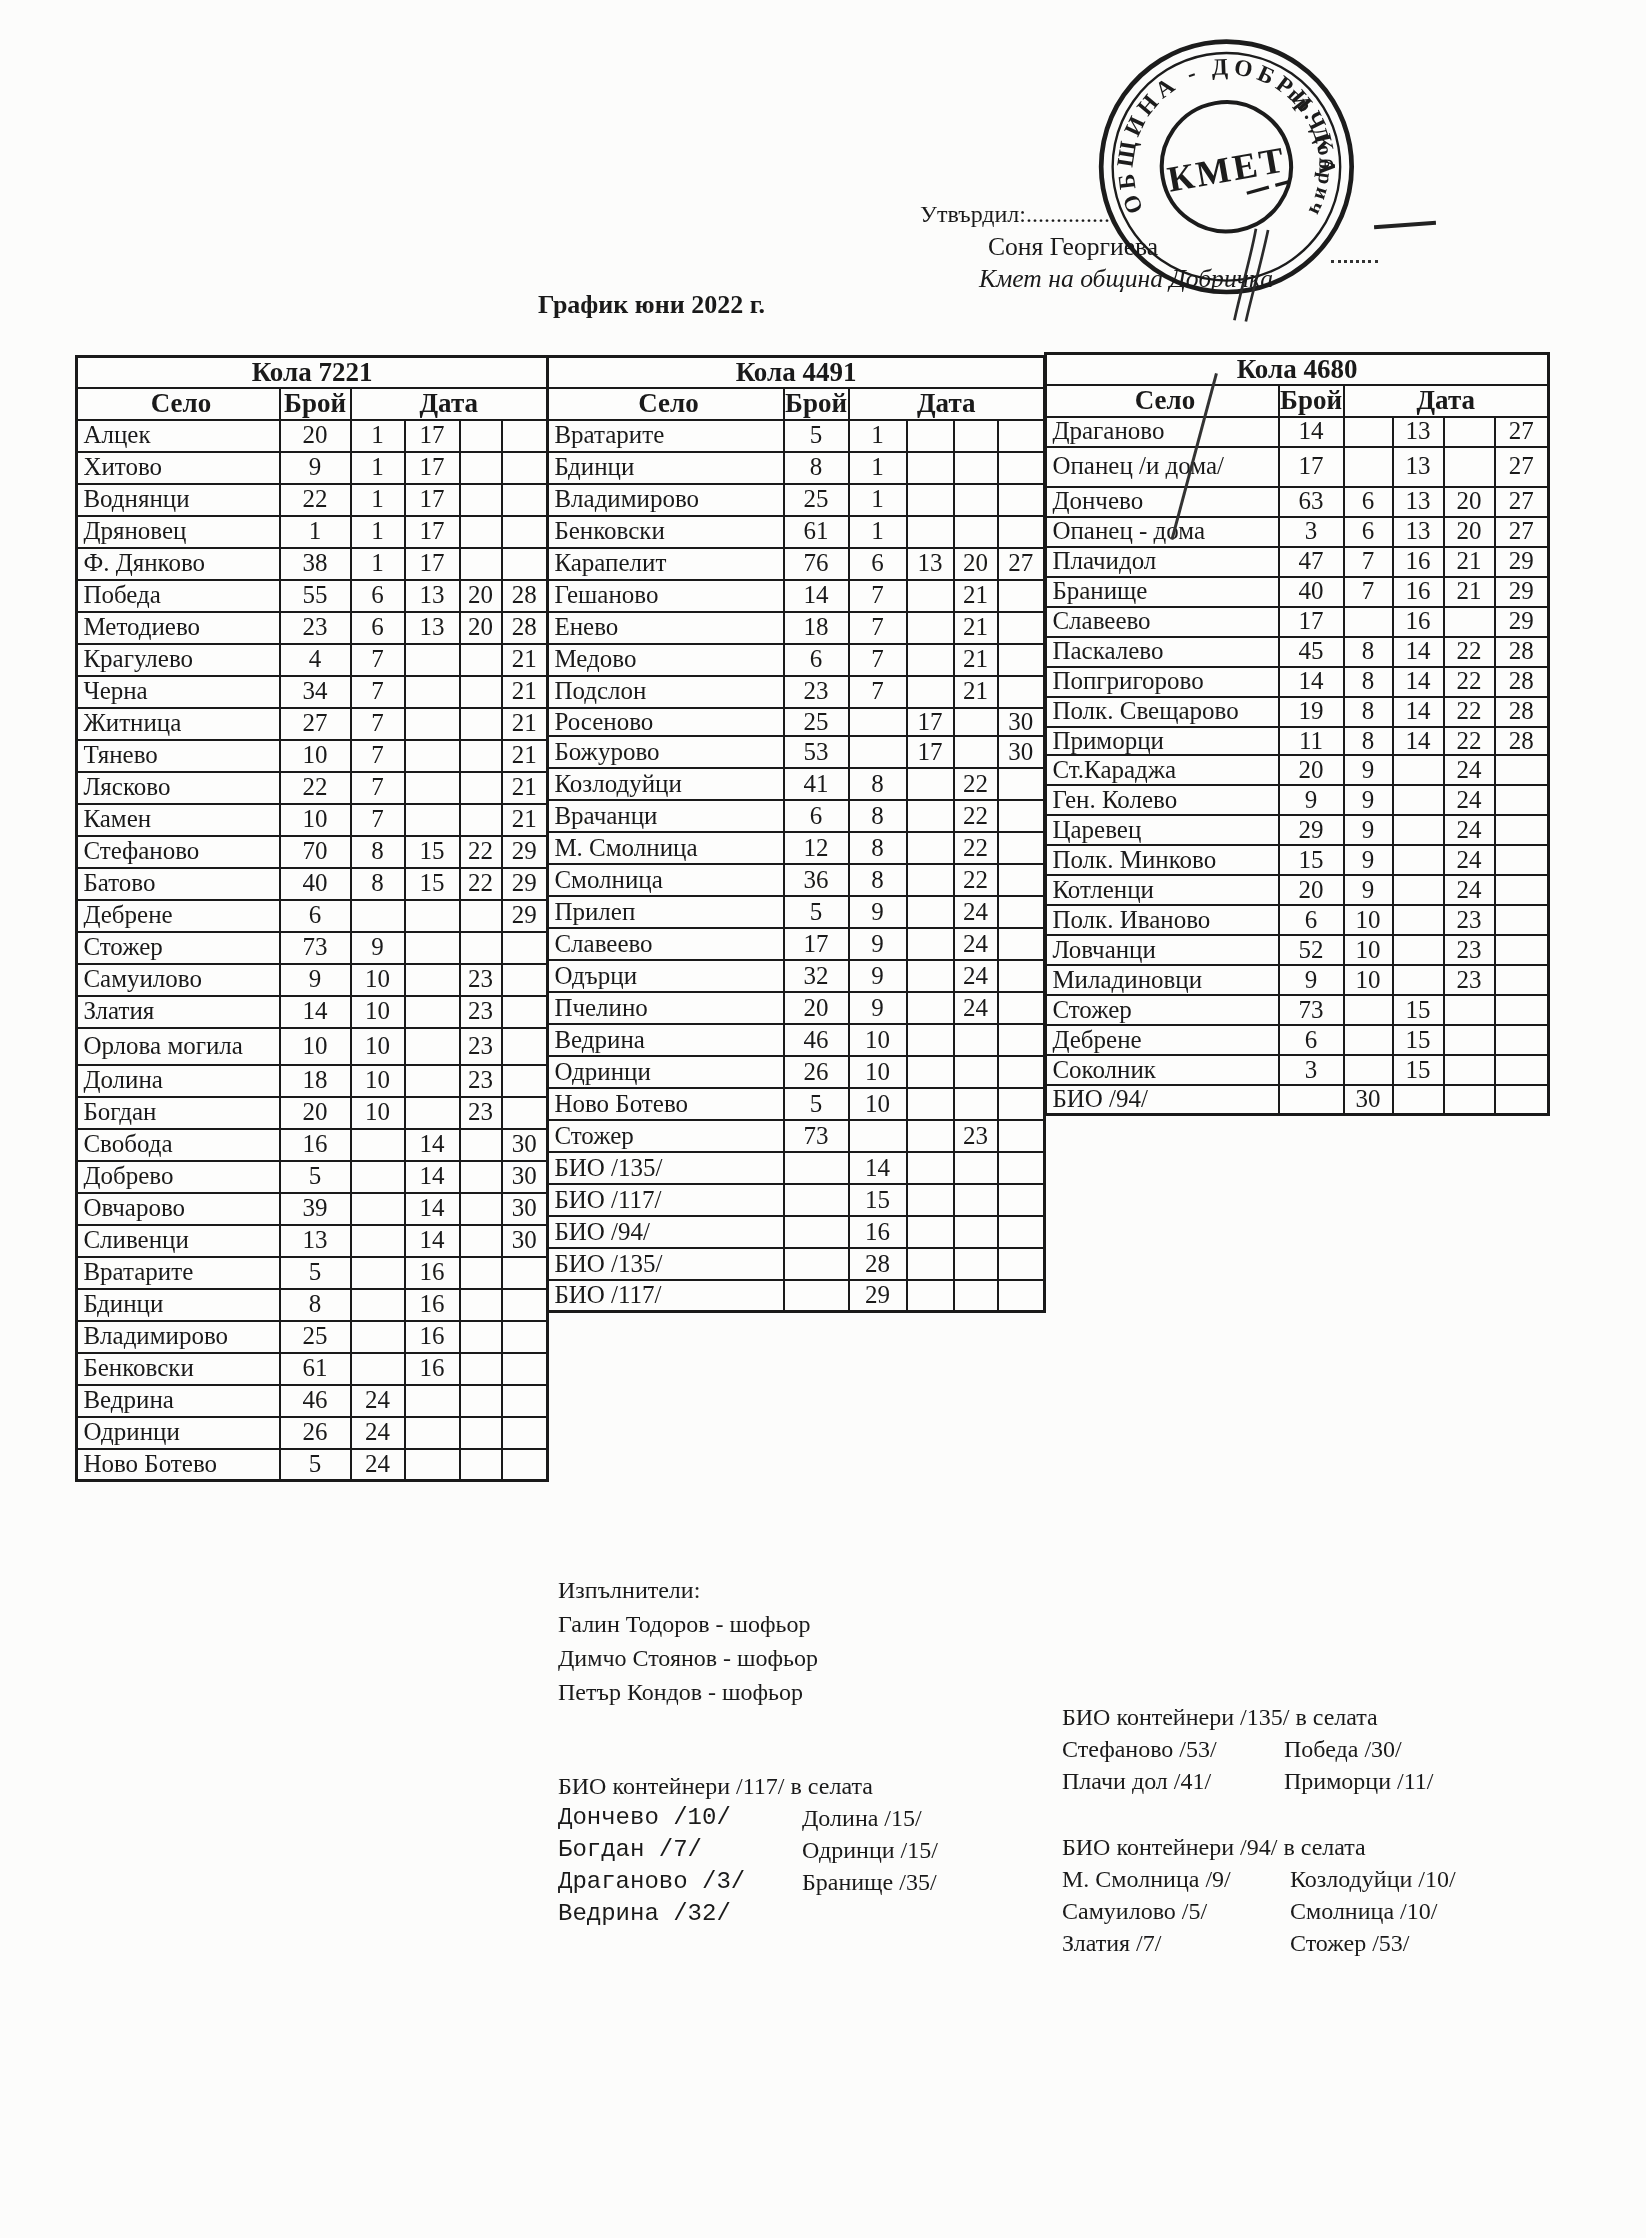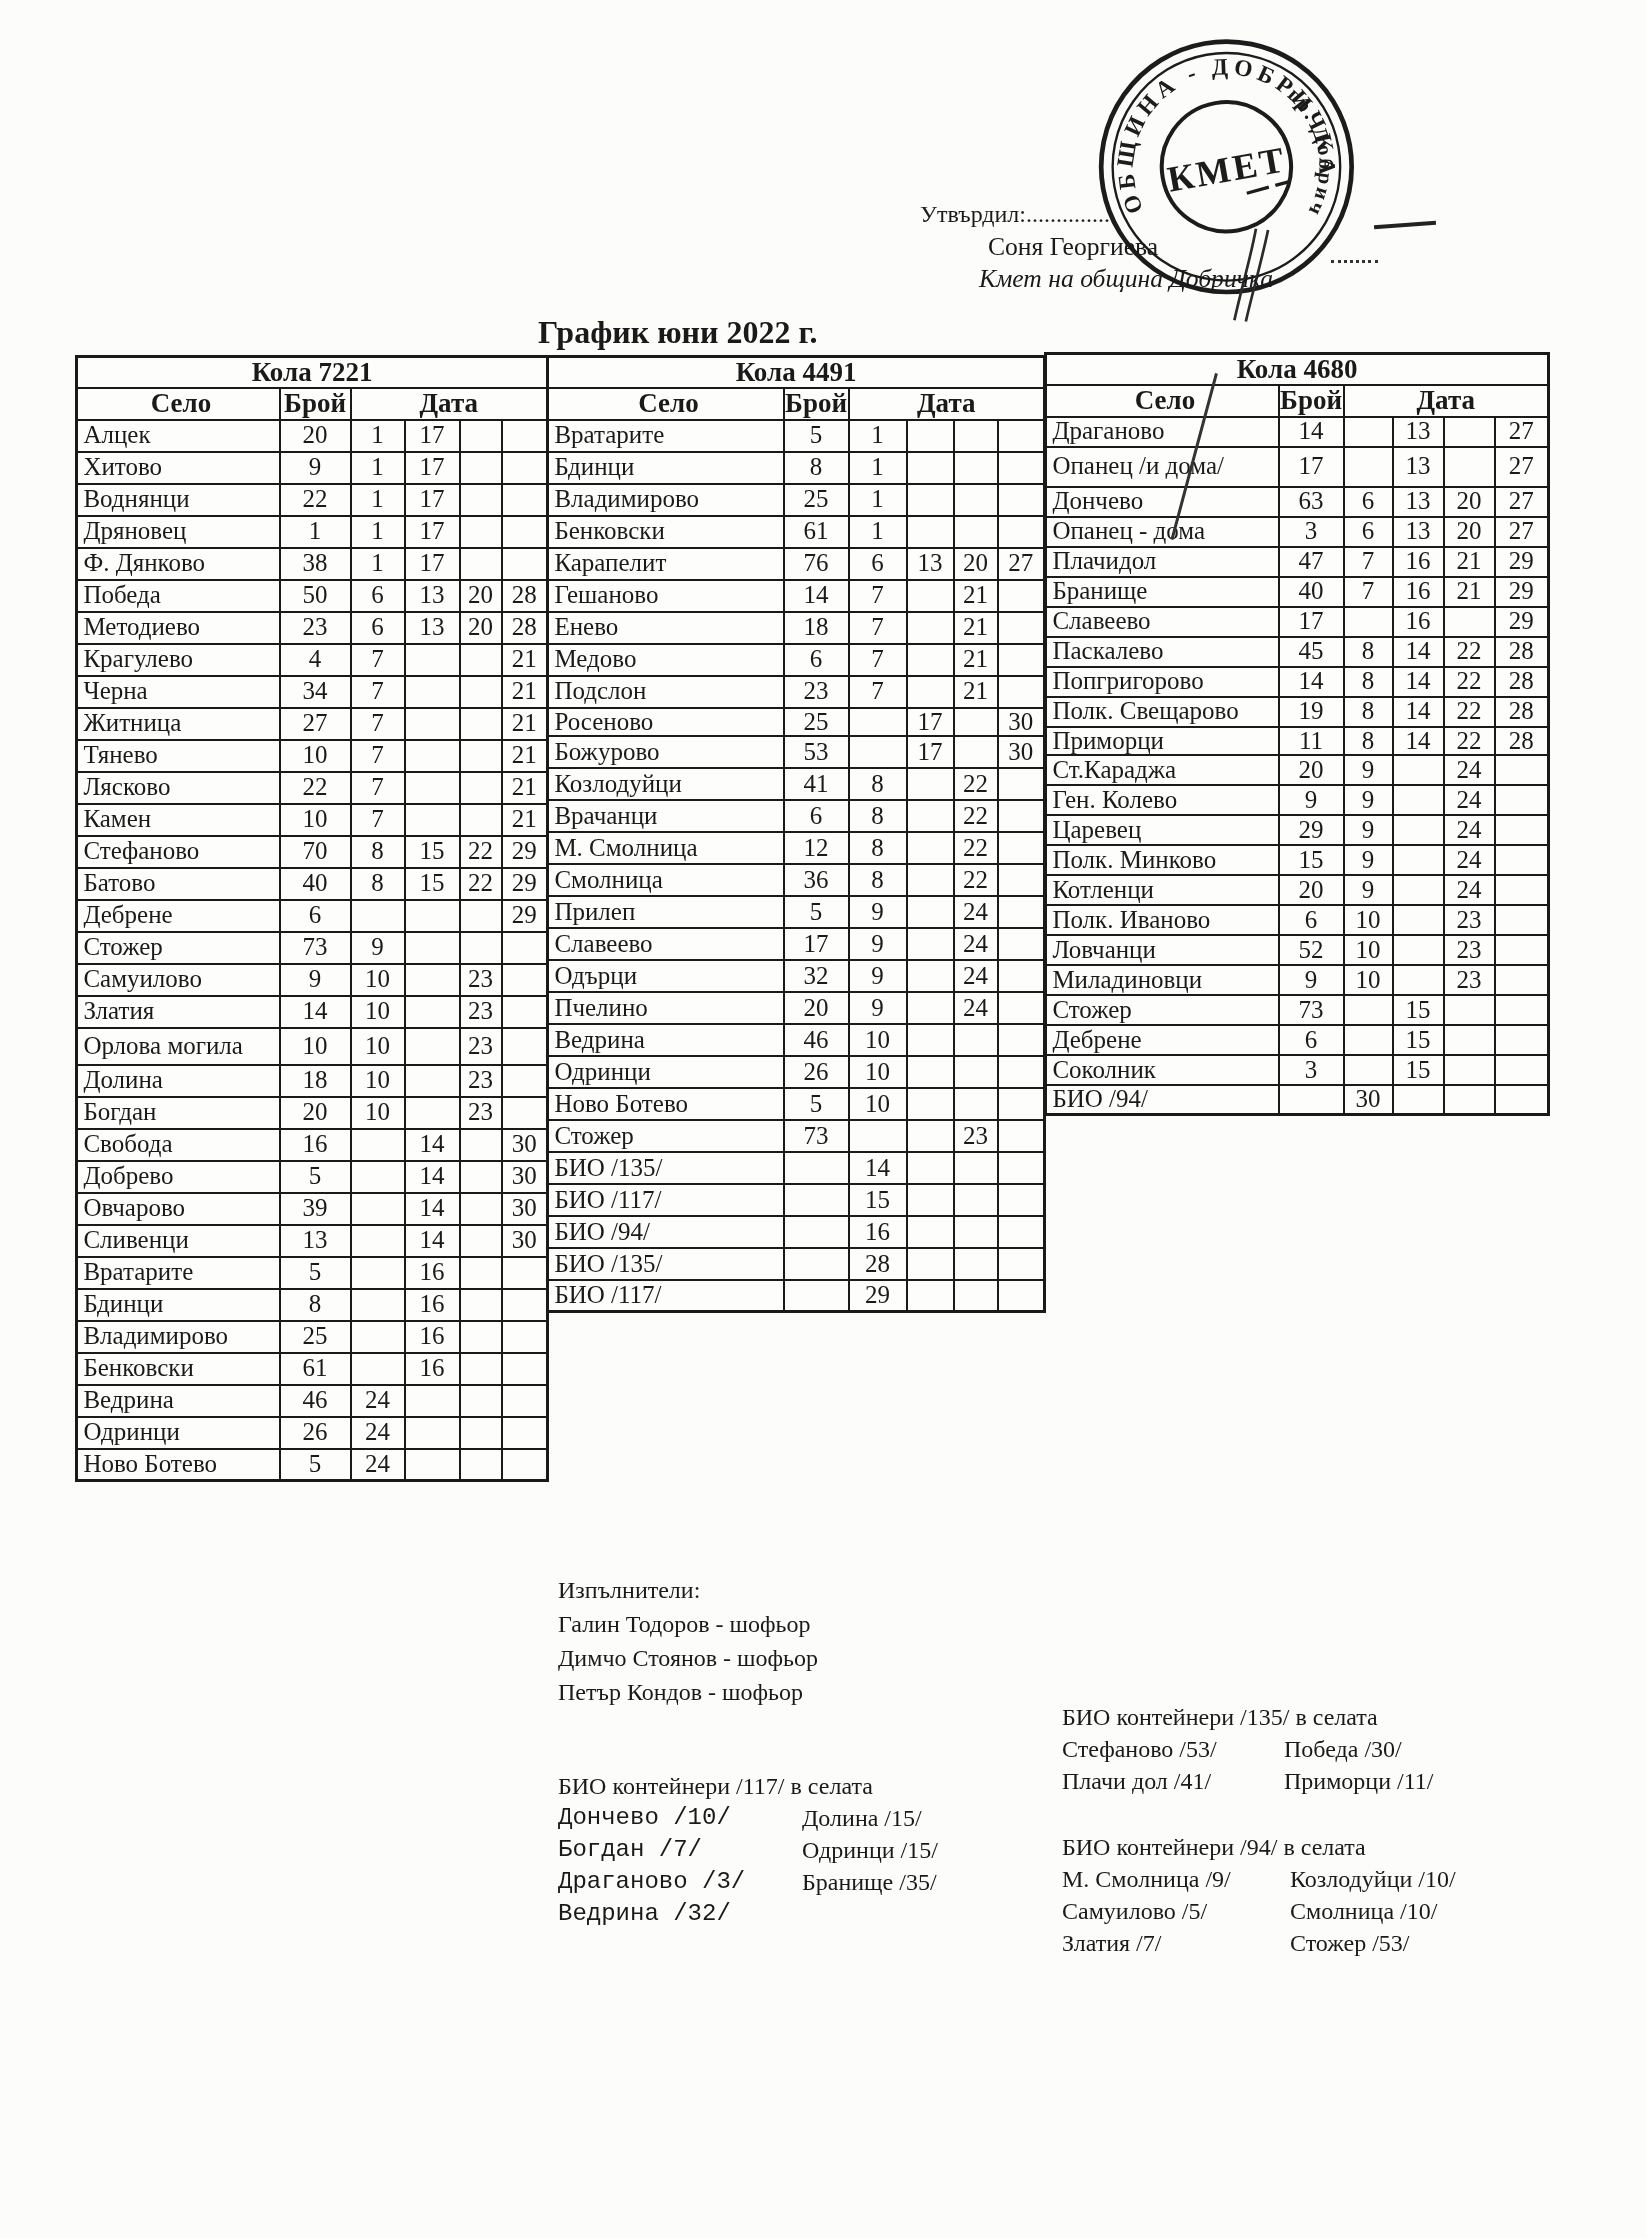--- a/index.html
+++ b/index.html
@@ -13,21 +13,21 @@
   .sched td{border:2px solid #1a1a1a;font-size:25px;line-height:1.05;padding:0;overflow:hidden;white-space:nowrap;}
   .sched td.ttl{font-weight:bold;text-align:center;font-size:27px;border-bottom-width:2.7px;}
   .sched td.hdr{font-weight:bold;text-align:center;font-size:27px;border-bottom-width:2.7px;}
   .sched td.vil{padding-left:5.4px;border-right-width:2.7px;}
   .sched td.num{text-align:center;}
   .sched td.cnt{border-right-width:2.7px;}
   .t1{left:75px;top:355px;width:471px;}
   .t2{left:546px;top:355px;width:497px;}
   .t3{left:1044px;top:352px;width:503px;}
   
-  .title{position:absolute;left:538px;top:314px;font-size:32px;font-weight:bold;margin:0;}
+  .title{position:absolute;left:538px;top:290px;font-size:26px;font-weight:bold;margin:0;}
   .approval-label{position:absolute;left:920px;top:201px;font-size:24px;}
   .approval-name{position:absolute;left:988px;top:232px;font-size:25.6px;}
   .approval-role{position:absolute;left:979px;top:264px;font-size:25.6px;font-style:italic;}
   .stamp{position:absolute;left:1089px;top:32px;}
   .sig-dash{position:absolute;left:1374px;top:223px;width:62px;height:0;border-top:4px solid #222;transform:rotate(-4deg);}
   .sig-dots{position:absolute;left:1331px;top:260px;width:47px;height:0;border-top:3.4px dotted #333;}
   .pen-slash{position:absolute;left:1215px;top:373px;width:2.7px;height:172px;background:#333;transform:rotate(15deg);transform-origin:top left;}
   
   .execs{position:absolute;left:558px;top:1573px;font-size:24px;line-height:34px;}
   .bio{position:absolute;font-size:24px;line-height:32px;}
@@ -125,21 +125,21 @@
         <tr style="height:32px">
           <td class="vil">Ф. Дянково</td>
           <td class="num cnt">38</td>
           <td class="num">1</td>
           <td class="num">17</td>
           <td class="num"></td>
           <td class="num"></td>
         </tr>
         <tr style="height:32px">
           <td class="vil">Победа</td>
-          <td class="num cnt">50</td>
+          <td class="num cnt">55</td>
           <td class="num">6</td>
           <td class="num">13</td>
           <td class="num">20</td>
           <td class="num">28</td>
         </tr>
         <tr style="height:32px">
           <td class="vil">Методиево</td>
           <td class="num cnt">23</td>
           <td class="num">6</td>
           <td class="num">13</td>

